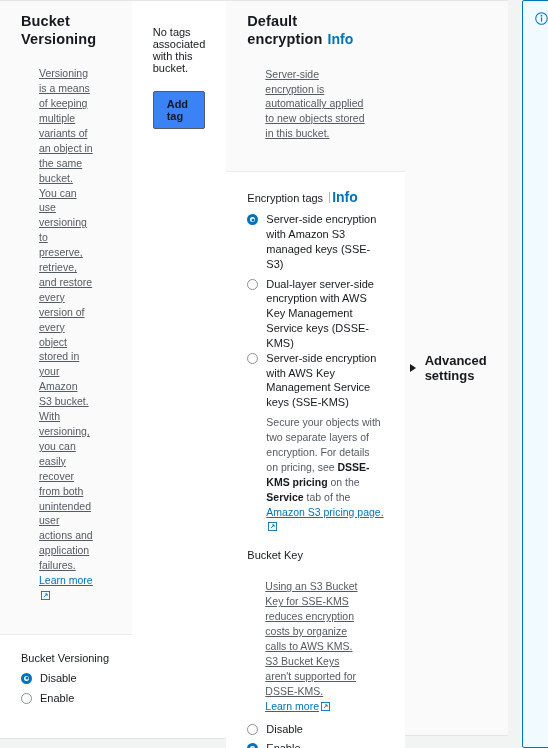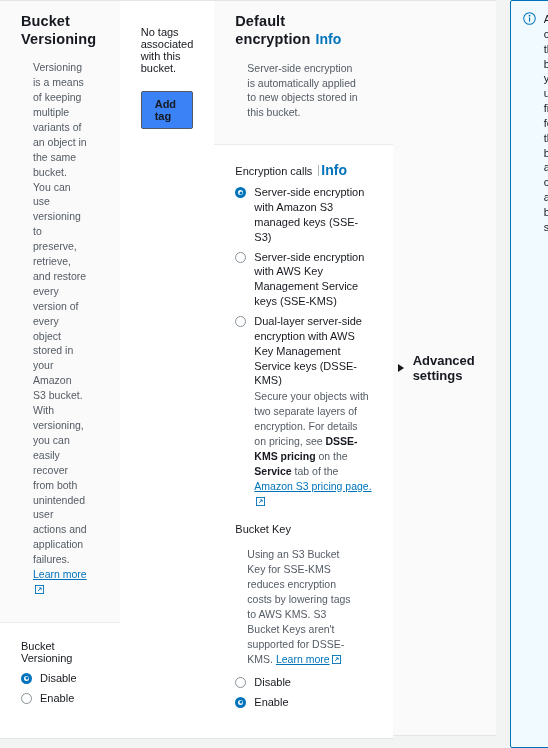--- a/index.html
+++ b/index.html
@@ -51,21 +51,22 @@
     color: #16191f;
   }
   .card-title .count {
     font-weight: normal;
     color: #16191f;
   }
   .card-desc {
     font-size: 10.5px;
     color: #545b64;
     line-height: 1.42;
-    margin: 12px;
+    margin: 18px;
+    text-decoration: underline;
   }
   .card-body {
     padding: 17px 21px 16px 21px;
     background: #ffffff;
   }
 
   
   .lnk {
     color: #0073bb;
     text-decoration: underline;
@@ -246,43 +247,43 @@
       <div class="btn">Add tag</div>
     </div>
   </div>
 
   <div class="card">
     <div class="card-head">
       <div class="card-title"><span>Default encryption</span><span class="info-lnk">Info</span></div>
       <div class="card-desc">Server-side encryption is automatically applied to new objects stored in this bucket.</div>
     </div>
     <div class="card-body">
-      <div class="field-label"><span>Encryption calls</span><span class="pipe"></span><span class="info-lnk" style="margin-left:0">Info</span></div>
+      <div class="field-label"><span>Encryption tags</span><span class="pipe"></span><span class="info-lnk" style="margin-left:0">Info</span></div>
 
       <div class="radio-row">
         <span class="radio checked"></span>
         <span class="radio-label">Server-side encryption with Amazon S3 managed keys (SSE-S3)</span>
-      </div>
-
-      <div class="radio-row">
-        <span class="radio"></span>
-        <span class="radio-label">Server-side encryption with AWS Key Management Service keys (SSE-KMS)</span>
       </div>
 
       <div class="radio-row" style="margin-bottom:0">
         <span class="radio"></span>
         <span class="radio-label">Dual-layer server-side encryption with AWS Key Management Service keys (DSSE-KMS)</span>
+      </div>
+
+      <div class="radio-row">
+        <span class="radio"></span>
+        <span class="radio-label">Server-side encryption with AWS Key Management Service keys (SSE-KMS)</span>
       </div>
       <div class="radio-sub"><span>Secure your objects with two separate layers of encryption. For details on pricing, see </span><b>DSSE-KMS pricing</b><span> on the </span><b>Service</b><span> tab of the </span><span class="lnk">Amazon S3 pricing page.</span><span class="ext-icon"><svg width="9" height="9" viewBox="0 0 10 10">
               <rect x="0.5" y="0.5" width="9" height="9" fill="none" stroke="#0073bb"></rect>
               <path d="M3.4 6.6 L6.6 3.4 M4.5 3.2 H6.8 V5.5" stroke="#0073bb" fill="none" stroke-width="1"></path>
             </svg></span></div>
 
       <div class="field-label" style="margin-top:14px;margin-bottom:1px">Bucket Key</div>
-      <div class="card-desc" style="margin-bottom:7px;max-width:500px"><span>Using an S3 Bucket Key for SSE-KMS reduces encryption costs by lowering tags to AWS KMS. S3 Bucket Keys aren't supported for DSSE-KMS.</span>
+      <div class="card-desc" style="margin-bottom:7px;max-width:500px"><span>Using an S3 Bucket Key for SSE-KMS reduces encryption costs by organize calls to AWS KMS. S3 Bucket Keys aren't supported for DSSE-KMS.</span>
         <span class="lnk">Learn more</span><span class="ext-icon"><svg width="9" height="9" viewBox="0 0 10 10">
               <rect x="0.5" y="0.5" width="9" height="9" fill="none" stroke="#0073bb"></rect>
               <path d="M3.4 6.6 L6.6 3.4 M4.5 3.2 H6.8 V5.5" stroke="#0073bb" fill="none" stroke-width="1"></path>
             </svg></span></div>
 
       <div class="radio-row">
         <span class="radio"></span>
         <span class="radio-label">Disable</span>
       </div>
       <div class="radio-row" style="margin-bottom:0">

